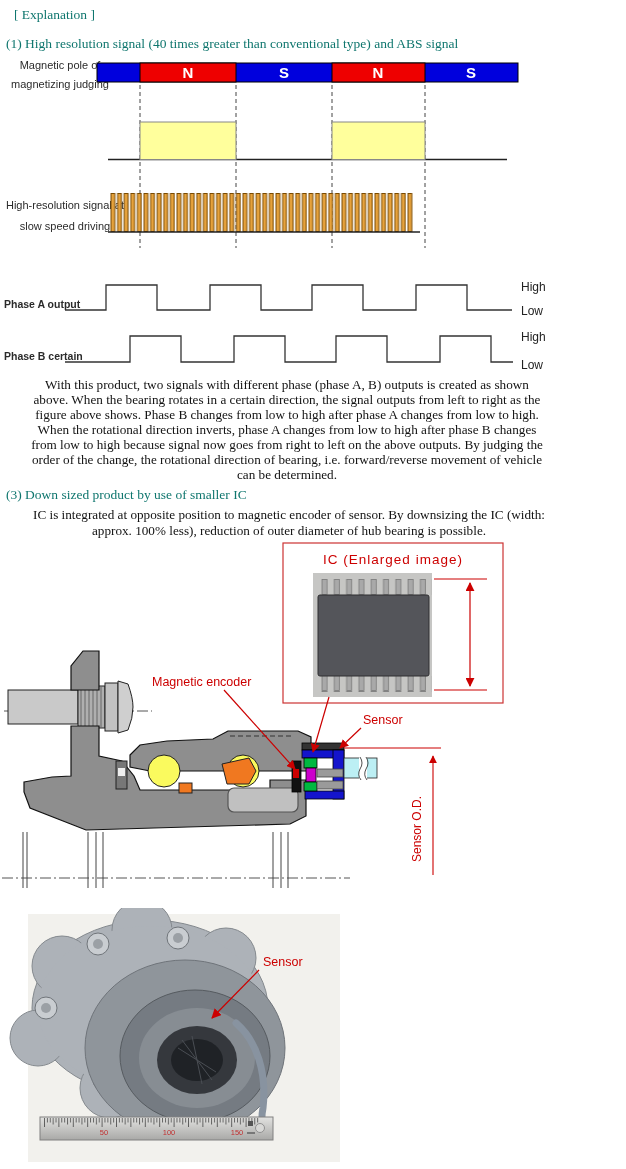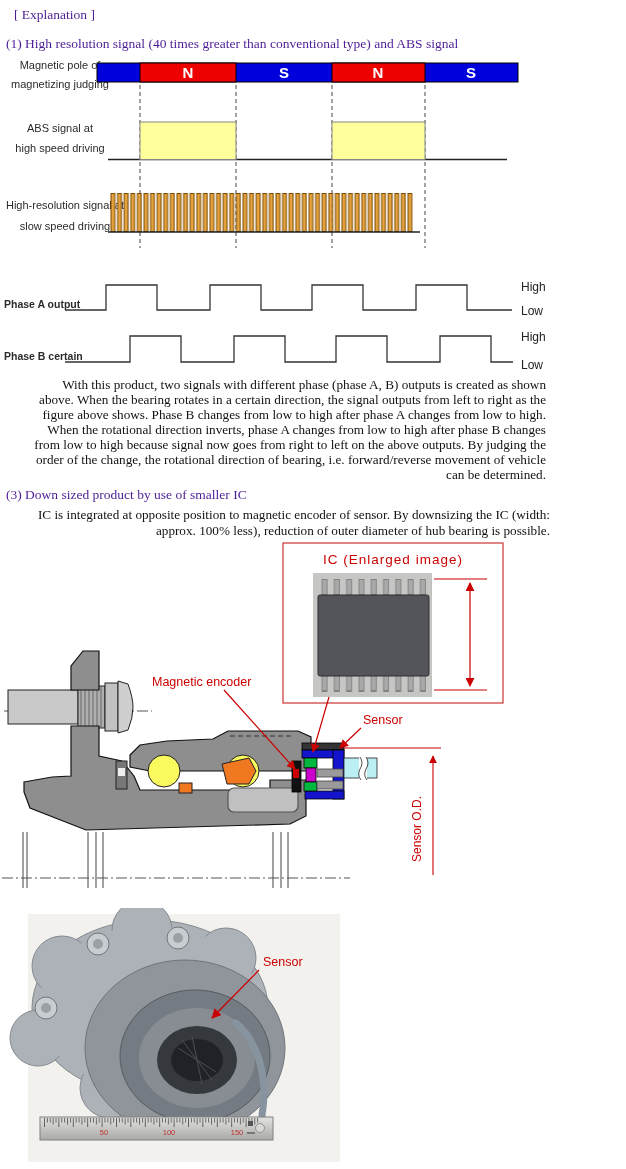--- a/index.html
+++ b/index.html
@@ -1,19 +1,19 @@
 <!DOCTYPE html>
 <html><head>
 <meta charset="utf-8">
 <style>
   html,body{margin:0;padding:0;background:#ffffff;}
   #page{position:relative;width:626px;height:1169px;background:#ffffff;overflow:hidden;
         font-family:"Liberation Serif",serif;color:#111;}
-  .serif-h{position:absolute;font-family:"Liberation Serif",serif;font-size:13.5px;color:#4c1d95;white-space:nowrap;}
-  .para{position:absolute;font-family:"Liberation Serif",serif;font-size:13.2px;line-height:15px;color:#111;text-align:right;}
+  .serif-h{position:absolute;font-family:"Liberation Serif",serif;font-size:13.5px;color:#0f766e;white-space:nowrap;}
+  .para{position:absolute;font-family:"Liberation Serif",serif;font-size:13.2px;line-height:15px;color:#111;text-align:center;}
   .diaglabel{position:absolute;font-family:"Liberation Sans",sans-serif;font-size:11px;line-height:19px;
              color:#2b2b2b;text-align:center;}
   .phaselabel{position:absolute;font-family:"Liberation Sans",sans-serif;font-size:10.5px;color:#2b2b2b;white-space:nowrap;font-weight:bold;}
   svg{position:absolute;left:0;}
   svg text{font-family:"Liberation Sans",sans-serif;}
   .poletxt{font-weight:bold;font-size:15px;fill:#ffffff;}
   .hilotxt{font-size:12px;fill:#222222;}
   .redtxt{fill:#cc0000;font-size:12.5px;}
 </style>
 </head>
@@ -23,24 +23,20 @@
 
   <div class="serif-h" style="left:14px;top:7px;">[ Explanation ]</div>
   <div class="serif-h" style="left:6px;top:36px;">(1) High resolution signal (40 times greater than conventional type) and ABS signal</div>
   <div class="para" style="left:28px;top:377px;width:518px;">With this product, two signals with different phase (phase A, B) outputs is created as shown above. When the bearing rotates in a certain direction, the signal outputs from left to right as the figure above shows. Phase B changes from low to high after phase A changes from low to high. When the rotational direction inverts, phase A changes from low to high after phase B changes from low to high because signal now goes from right to left on the above outputs. By judging the order of the change, the rotational direction of bearing, i.e. forward/reverse movement of vehicle can be determined.</div>
   <div class="serif-h" style="left:6px;top:487px;">(3) Down sized product by use of smaller IC</div>
   <div class="para" style="left:28px;top:507px;width:522px;line-height:15.5px;">IC is integrated at opposite position to magnetic encoder of sensor. By downsizing the IC (width: approx. 100% less), reduction of outer diameter of hub bearing is possible.</div>
 
   <div class="diaglabel" style="left:6px;top:56px;width:108px;">
     <div>Magnetic pole of</div>
     <div>magnetizing judging</div>
-  </div>
-  <div class="diaglabel" style="left:10px;top:118px;width:100px;line-height:20px;">
-    <div>ABS signal at</div>
-    <div>high speed driving</div>
   </div>
   <div class="diaglabel" style="left:0px;top:195px;width:130px;line-height:21px;">
     <div>High-resolution signal at</div>
     <div>slow speed driving</div>
   </div>
   <div class="phaselabel" style="left:4px;top:298px;">Phase A output</div>
   <div class="phaselabel" style="left:4px;top:350px;">Phase B certain</div>
 
   <svg style="top:55px;" width="626" height="200" viewBox="0 0 626 200">
     <defs>

